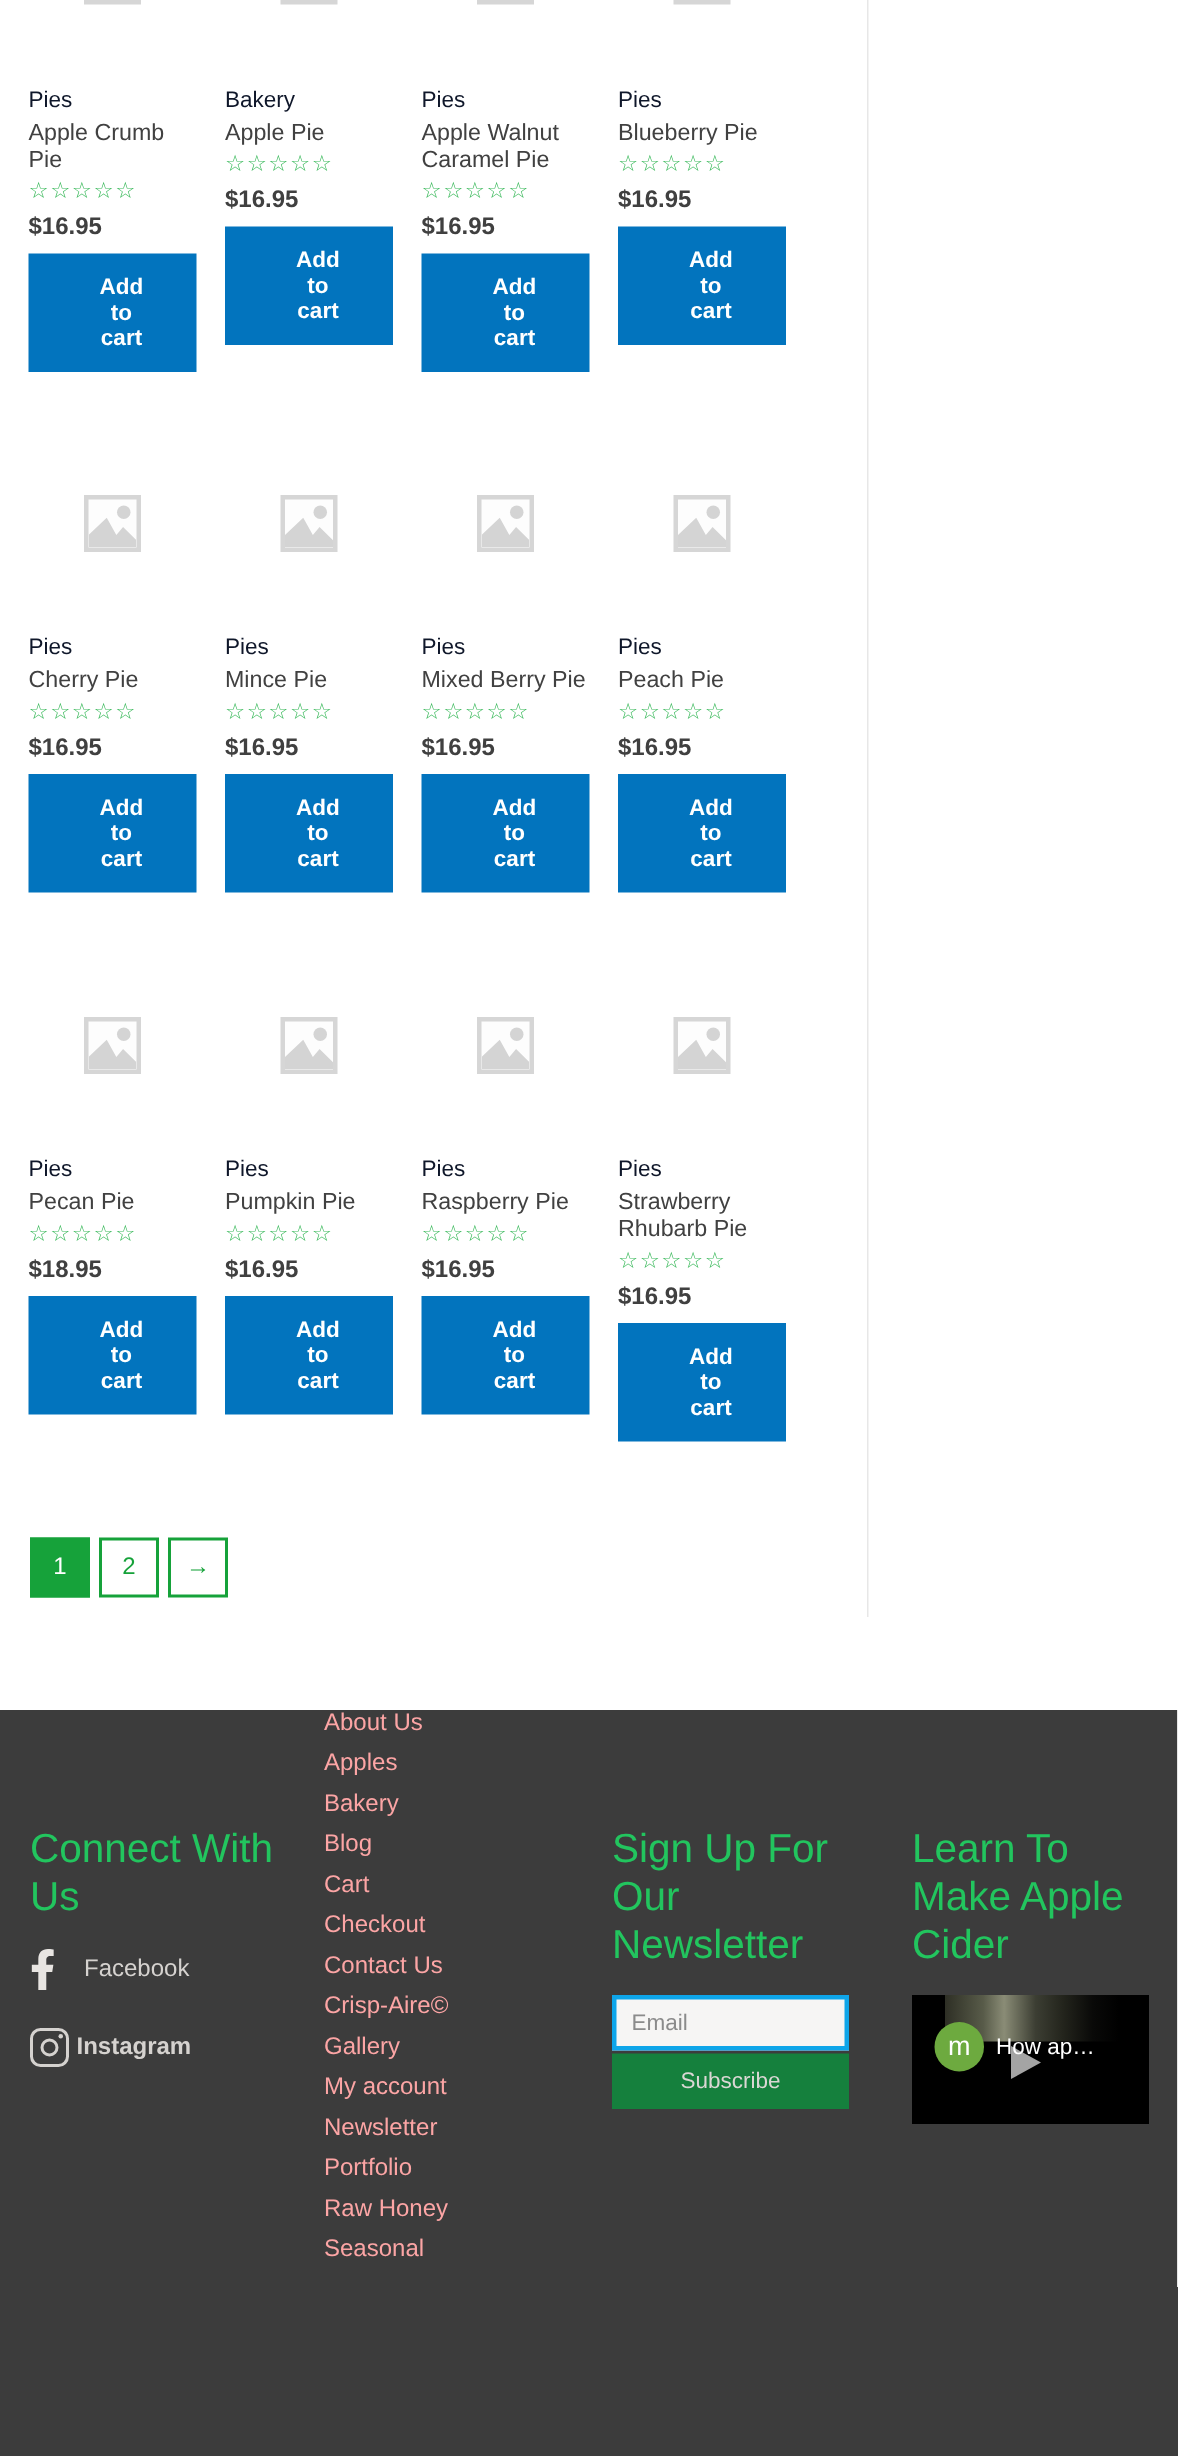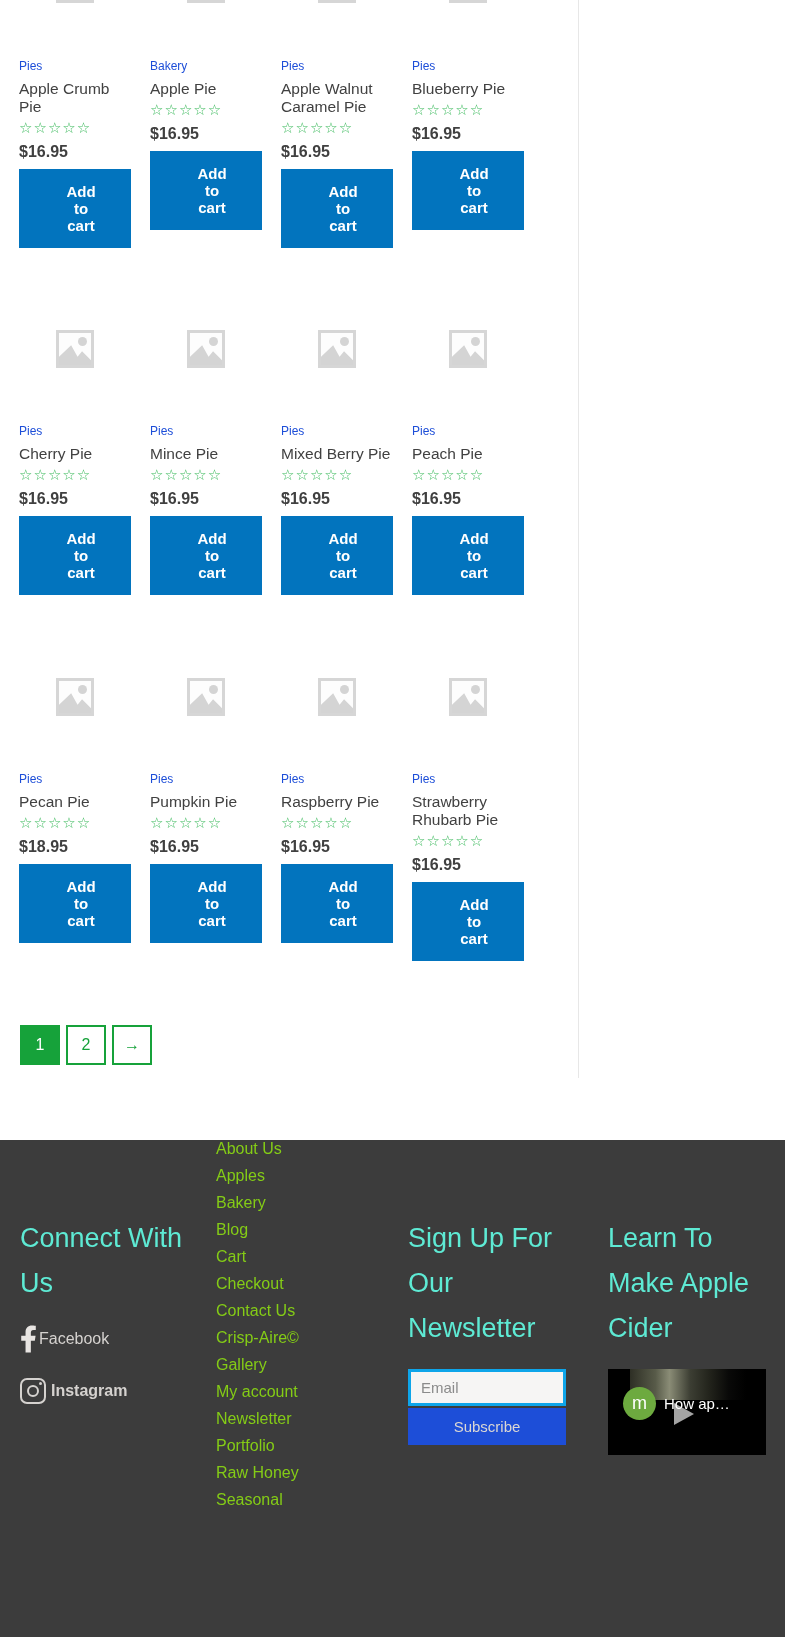--- a/index.html
+++ b/index.html
@@ -9,51 +9,51 @@
   
   .shop{position:absolute; top:0; left:0; width:578px; height:1078px; border-right:1px solid #e7e7e7; background:#fff;}
   .row{position:absolute; left:0; display:flex; gap:19px; padding-left:19px;}
   #row1{top:-35px;} #row2{top:330px;} #row3{top:678px;}
   .card{width:112px; flex:0 0 112px;}
   .thumb{height:38px; margin-bottom:55px; display:flex; justify-content:center;}
   .ph{box-sizing:border-box; width:38px; height:38px; border:3px solid #d6d6d6; background:#fdfdfd; position:relative; overflow:hidden;}
   .ph-sun{position:absolute; top:4px; right:4px; width:9px; height:9px; border-radius:50%; background:#d4d4d4;}
   .ph-mtn{position:absolute; left:0; bottom:0; width:100%; height:22px; background:#d4d4d4;
           clip-path:polygon(0 100%, 0 62%, 38% 10%, 58% 62%, 72% 38%, 100% 78%, 100% 100%);}
-  .cat{font-size:12px; line-height:17px; color:#1d4ed8; margin-bottom:5px;}
+  .cat{font-size:15px; line-height:17px; color:#0f172a; margin-bottom:5px;}
   .title{display:block; font-size:15.5px; line-height:18px; color:#414141; text-decoration:none; margin-bottom:4px;}
   .stars{font-size:15px; line-height:16px; letter-spacing:1px; color:var(--star_green,#3fbb5f); margin-bottom:7px;}
   .price{font-size:16px; line-height:18px; font-weight:bold; color:#404040; margin-bottom:8px;}
   .btn{display:block; box-sizing:border-box; width:112px; background:var(--accent_blue,#0274be); color:#fff;
        font-weight:bold; font-size:15px; line-height:17px; padding:14px 28px 14px 40px; text-decoration:none; text-align:center;}
 
   
   .pagination{position:absolute; top:1025px; left:20px; display:flex; gap:6px;}
   .pg{box-sizing:border-box; width:40px; height:40px; display:flex; align-items:center; justify-content:center;
       font-size:16px; text-decoration:none; color:var(--pagination_green,#16a23a);
       background:#fff; border:2px solid var(--pagination_green,#16a23a);}
   .pg.current{background:var(--pagination_green,#16a23a); color:#fff; border-color:var(--pagination_green,#16a23a);}
 
   
   .site-footer{position:absolute; top:1140px; left:0; width:785px; height:497px; background:var(--footer_bg,#3c3c3c); overflow:hidden;}
   .fcol{position:absolute; top:0; width:176px;}
   #fc1{left:20px;} #fc2{left:216px;} #fc3{left:408px;} #fc4{left:608px;}
-  .fcol h3{width:172px; margin:76px 0 18px 0; font-size:27px; line-height:45px; font-weight:400; color:#5eead4;}
+  .fcol h3{width:172px; margin:76px 0 18px 0; font-size:27px; line-height:32px; font-weight:400; color:#22c55e;}
   .social-row{display:flex; align-items:center; margin-bottom:24px; color:#d5d2cf; font-size:16px;}
   .fb-icon{width:17px; height:30px; margin-right:2px;}
   .ig-icon{box-sizing:border-box; width:26px; height:26px; border:2px solid #d5d2cf; border-radius:7px; position:relative; margin-right:5px;}
   .ig-lens{position:absolute; top:5px; left:5px; width:8px; height:8px; border:2px solid #d5d2cf; border-radius:50%;}
   .ig-dot{position:absolute; top:2px; right:2px; width:3px; height:3px; border-radius:50%; background:#d5d2cf;}
   .pages-list{list-style:none; margin:0; padding:0;}
   .pages-list li{margin-bottom:9px;}
-  .pages-list a{font-size:16px; line-height:18px; color:#84cc16; text-decoration:none;}
+  .pages-list a{font-size:16px; line-height:18px; color:#fca5a5; text-decoration:none;}
   .email-input{box-sizing:border-box; width:158px; height:37px; background:#f6f5f4; border:3px solid #0ea5e9;
                padding:0 10px; font-size:15px; font-family:"Liberation Sans",sans-serif; color:#444;}
   .email-input::placeholder{color:#8b8b8b;}
-  .subscribe-btn{box-sizing:border-box; width:158px; height:37px; margin-top:2px; background:#1d4ed8; border:none;
+  .subscribe-btn{box-sizing:border-box; width:158px; height:37px; margin-top:2px; background:#15803d; border:none;
                  color:#dad7d4; font-size:15px; font-family:"Liberation Sans",sans-serif; cursor:pointer;}
 
   
   .video{position:relative; width:158px; height:86px; background:#000; overflow:hidden;}
   .vid-scene{position:absolute; top:0; left:22px; width:116px; height:31px;
              background:linear-gradient(90deg,#2e2f25 0%,#585b49 22%,#8a8c76 34%,#3c3e33 52%,#23241c 68%,#090908 85%,#000 100%);}
   .vid-avatar{position:absolute; top:18px; left:15px; width:33px; height:33px; border-radius:50%;
               background:var(--avatar_green,#6daa3f); color:#fff; font-size:18px; display:flex; align-items:center; justify-content:center;}
   .vid-title{position:absolute; top:26px; left:56px; width:98px; font-size:15px; color:#fff; white-space:nowrap; overflow:hidden;}
   .vid-bigplay{position:absolute; top:34px; left:66px; width:0; height:0;
@@ -239,21 +239,21 @@
       <span class="pg current">1</span>
       <a class="pg" href="#">2</a>
       <a class="pg" href="#">→</a>
     </nav>
   </div>
 
   <footer class="site-footer">
 
     <div class="fcol" id="fc1">
       <h3>Connect With Us</h3>
-      <a class="social-row" href="#" style="text-decoration:none;">
+      <a class="social-row" href="#" style="text-decoration:none;gap:17px;">
         <svg class="fb-icon" viewBox="0 0 320 512">
           <path fill="#e8e5e2" d="M279.14 288l14.22-92.66h-88.91v-60.13c0-25.35 12.42-50.06 52.24-50.06h40.42V6.26S260.43 0 225.36 0c-73.22 0-121.08 44.38-121.08 124.72v70.62H22.89V288h81.39v224h100.17V288z"></path>
         </svg>
         <span>Facebook</span>
       </a>
       <a class="social-row" href="#" style="text-decoration:none;font-weight:bold;">
         <span class="ig-icon">
           <span class="ig-lens"></span>
           <span class="ig-dot"></span>
         </span>

